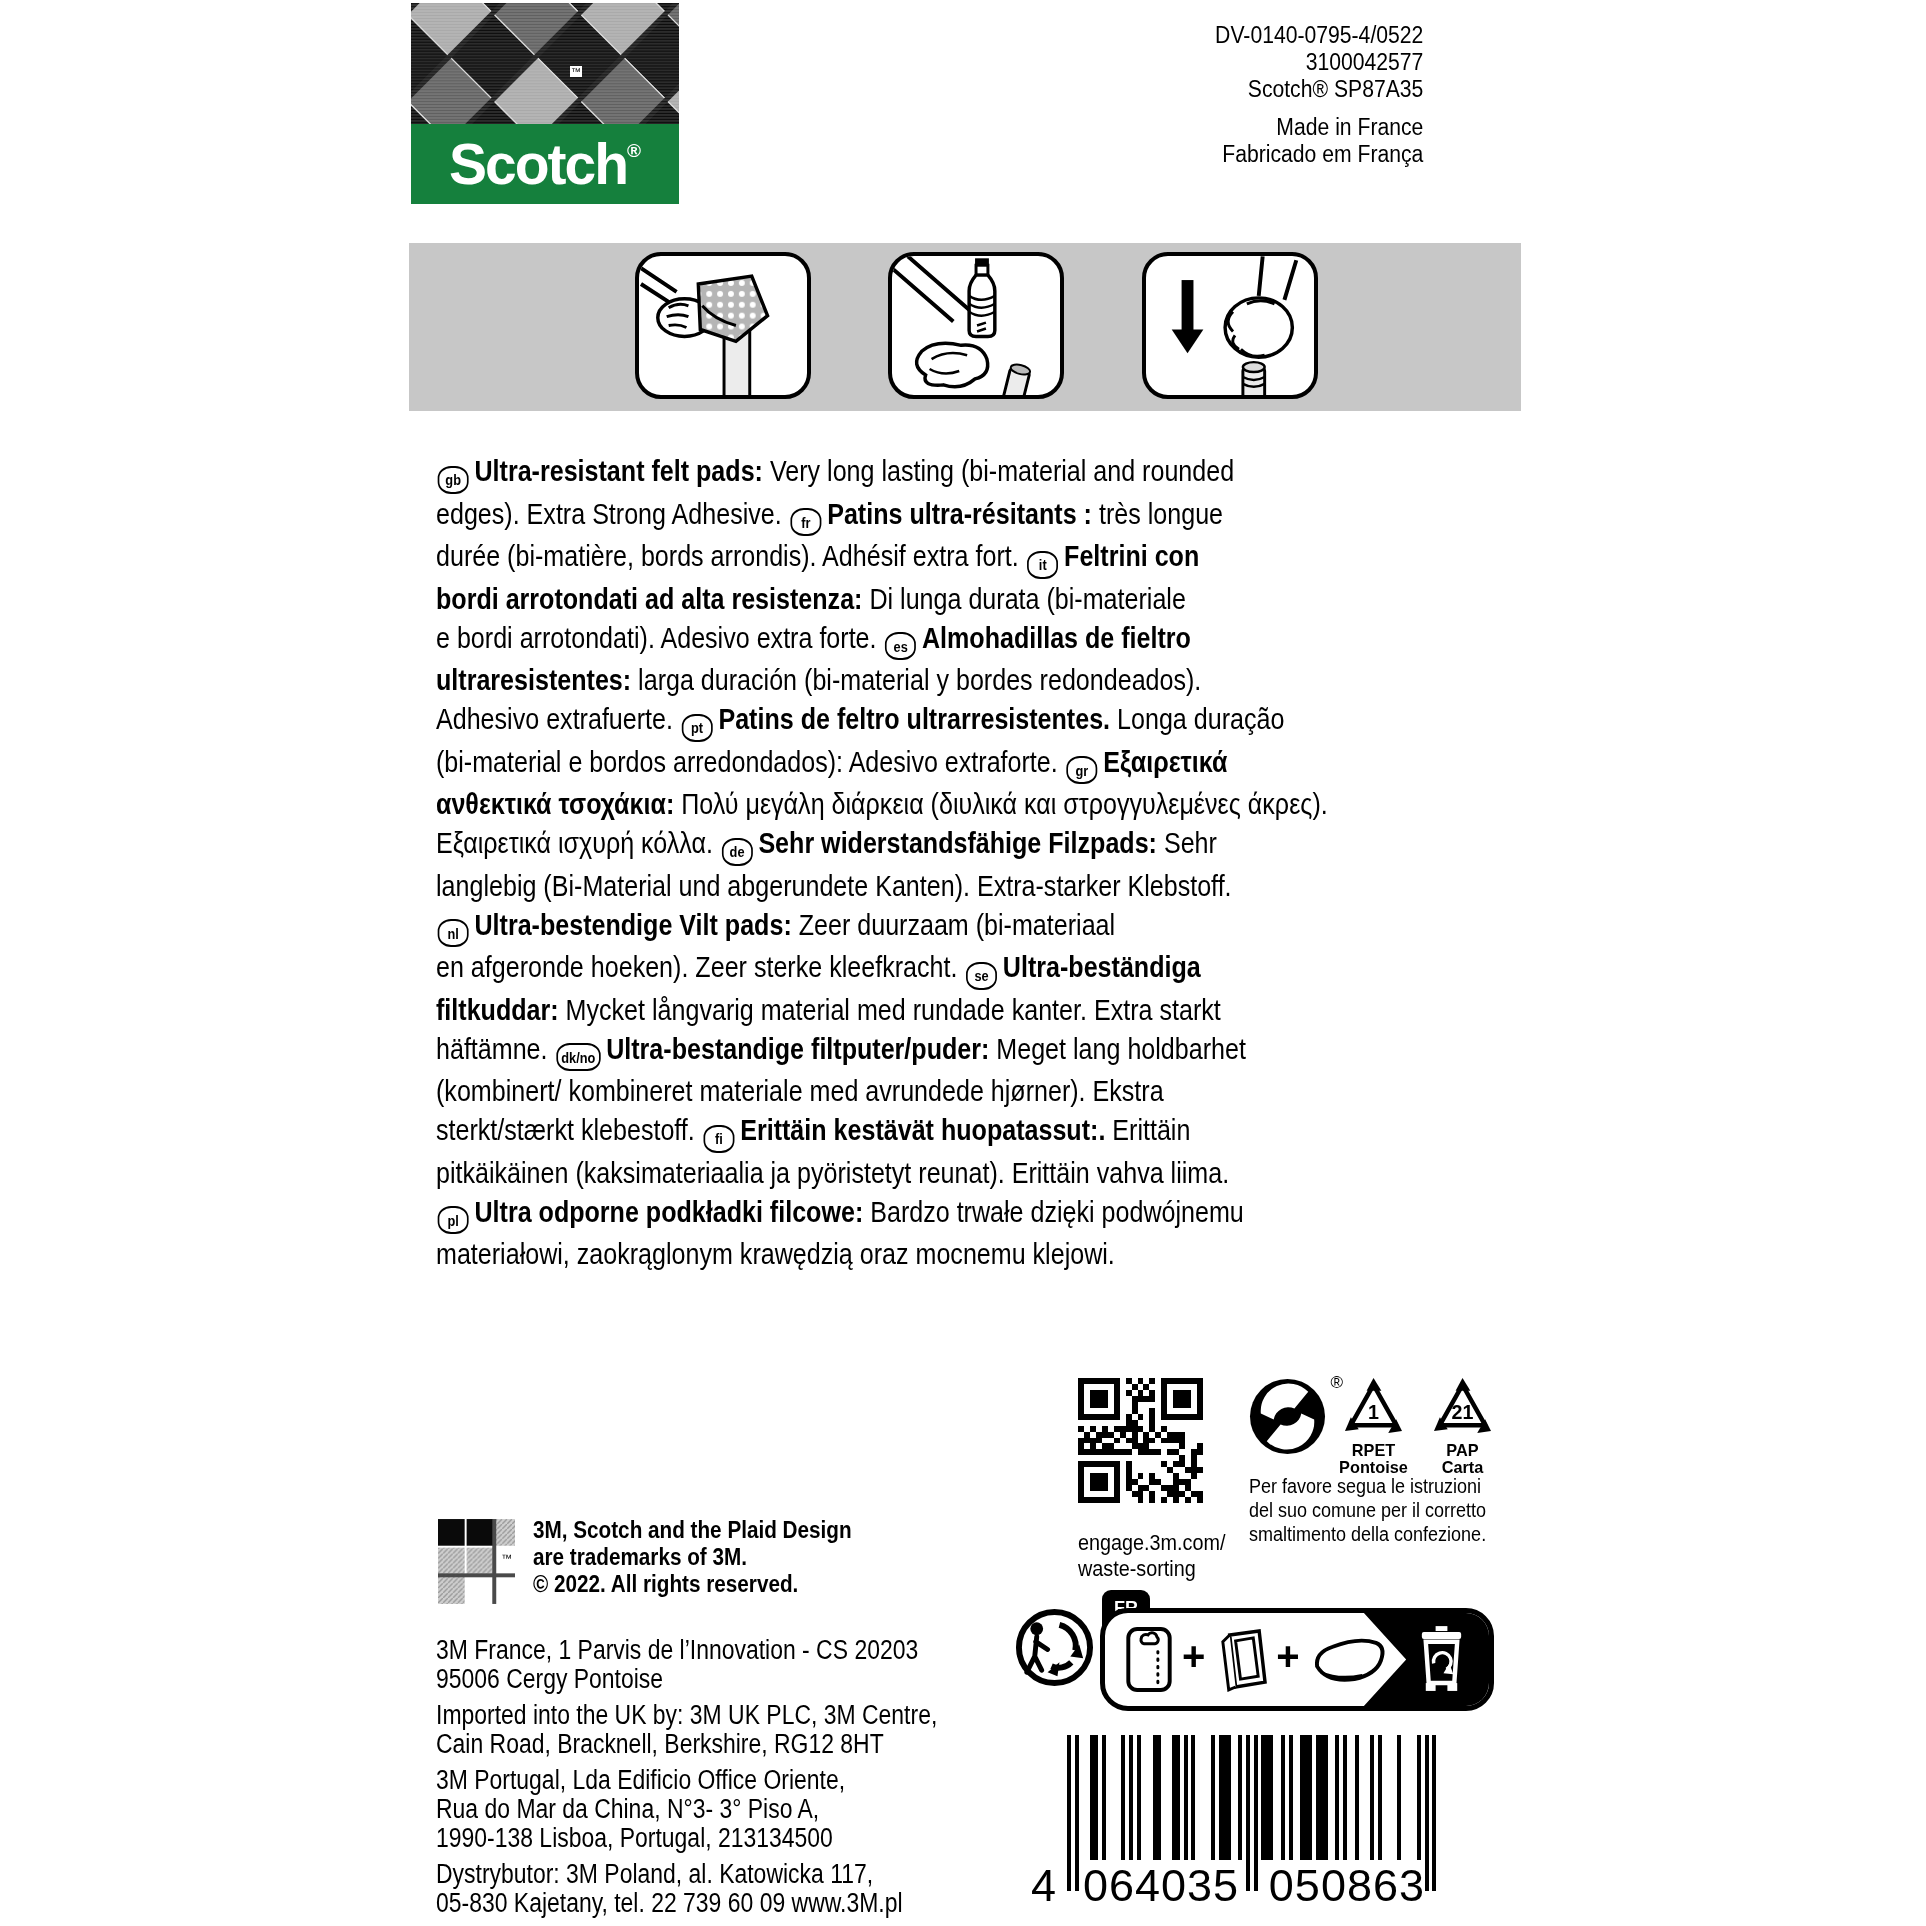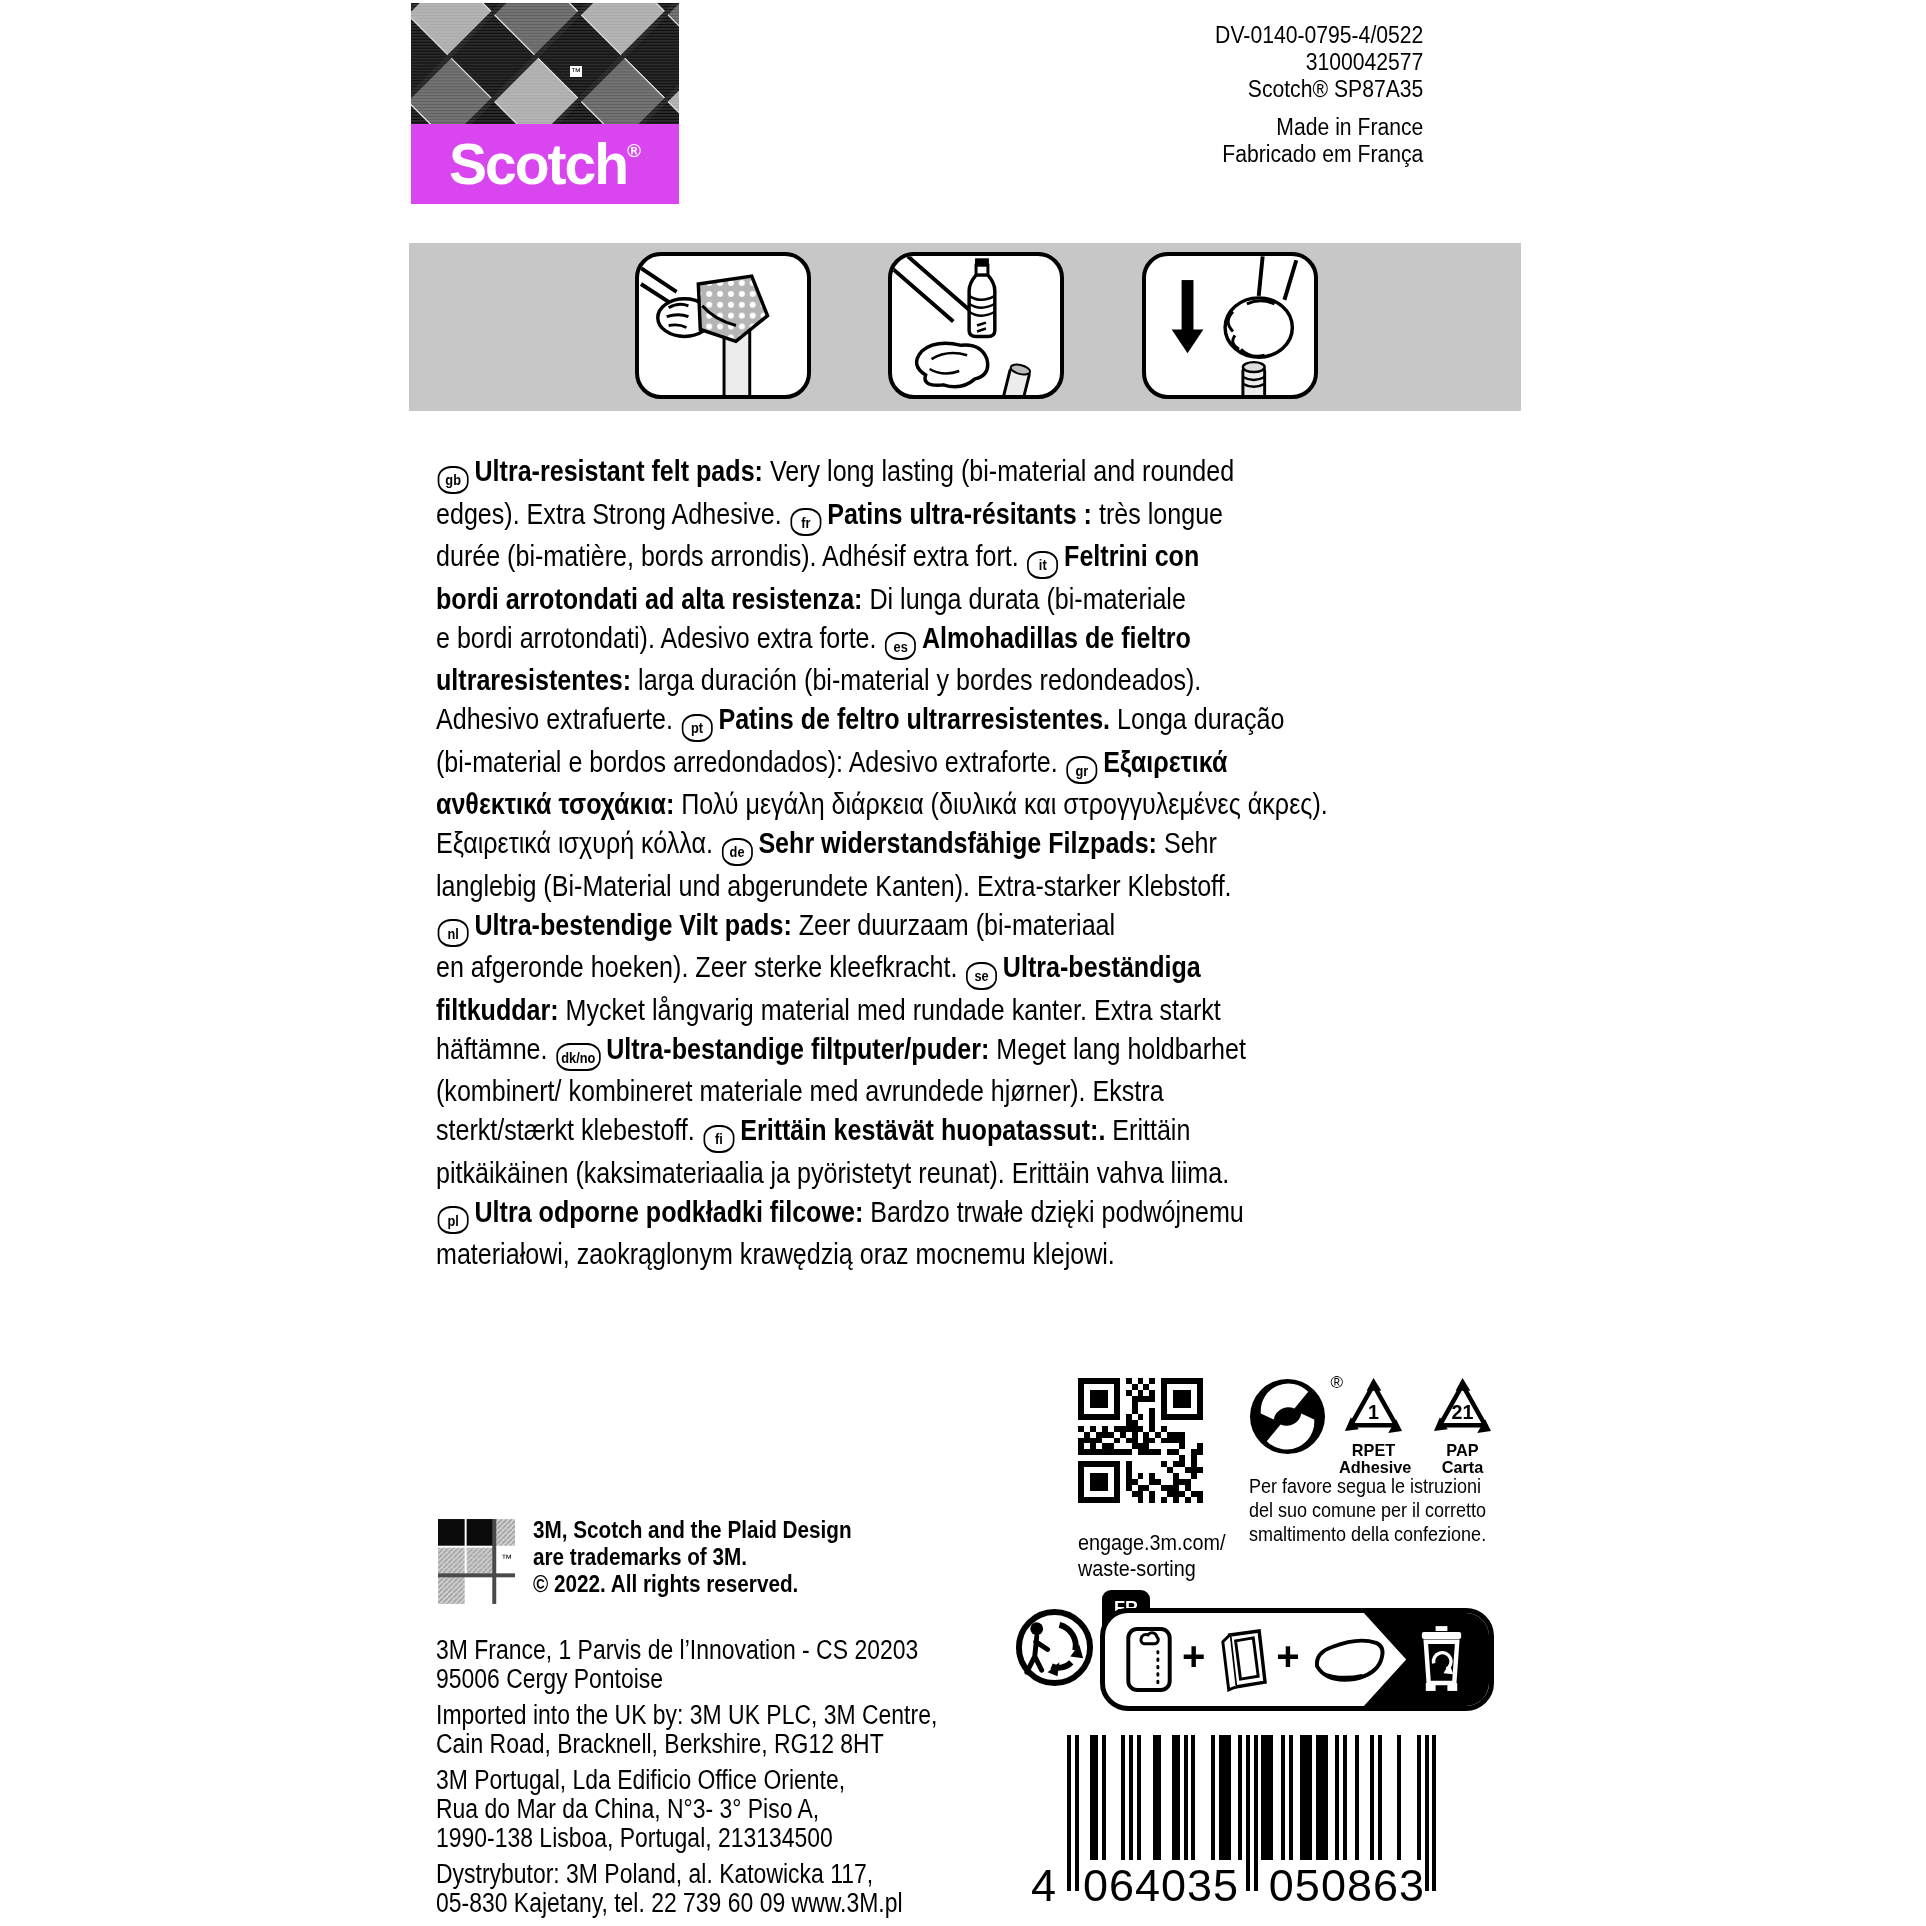--- a/index.html
+++ b/index.html
@@ -2,21 +2,21 @@
 <html><head>
 <meta charset="utf-8">
 <style>
   html,body{margin:0;padding:0;background:#fff}
   .page{position:relative;width:1927px;height:1927px;background:#fff;overflow:hidden;
         font-family:"Liberation Sans",sans-serif;color:#000}
 
   
   .logo{position:absolute;left:411px;top:3px;width:268px;height:201px}
   .logo svg{display:block}
-  .logo-bar{position:absolute;left:0;bottom:0;width:100%;height:80px;background:#d946ef;color:#fff;
+  .logo-bar{position:absolute;left:0;bottom:0;width:100%;height:80px;background:#15803d;color:#fff;
             display:flex;align-items:center;justify-content:center;font-weight:700;font-size:57px;letter-spacing:-2px}
   .logo-bar sup{font-size:19px;margin-top:-26px;letter-spacing:0}
   .plaid-tm{position:absolute;right:97px;top:63px;font-size:10px;line-height:11px;background:#fff;padding:0 1px}
 
   
   .codes{position:absolute;top:22px;right:504px;text-align:right;font-size:23px;line-height:27px;
          transform:scaleX(.92);transform-origin:100% 0;white-space:nowrap}
   .codes .origin{margin-top:11px}
 
   
@@ -424,21 +424,21 @@
     <div class="mark">
       <svg width="65" height="59" viewBox="0 0 66 60">
         <path d="M33,7 L10,48 H56 Z" fill="none" stroke="#000" stroke-width="4.5" stroke-linejoin="round"></path>
         <polygon points="33,0 41,13 26,13" fill="#000"></polygon>
         <polygon points="4,54 18,52 10,40" fill="#000"></polygon>
         <polygon points="62,54 48,56 56,42" fill="#000"></polygon>
         <text x="33" y="42" text-anchor="middle" font-size="20" font-weight="700" font-family="Liberation Sans, sans-serif">1</text>
       </svg>
       <div class="label" id="markLabel0">
           <div>RPET</div>
-          <div>Adhesive</div>
+          <div>Pontoise</div>
         </div>
     </div>
     <div class="mark">
       <svg width="65" height="59" viewBox="0 0 66 60">
         <path d="M33,7 L10,48 H56 Z" fill="none" stroke="#000" stroke-width="4.5" stroke-linejoin="round"></path>
         <polygon points="33,0 41,13 26,13" fill="#000"></polygon>
         <polygon points="4,54 18,52 10,40" fill="#000"></polygon>
         <polygon points="62,54 48,56 56,42" fill="#000"></polygon>
         <text x="33" y="42" text-anchor="middle" font-size="20" font-weight="700" font-family="Liberation Sans, sans-serif">21</text>
       </svg>

